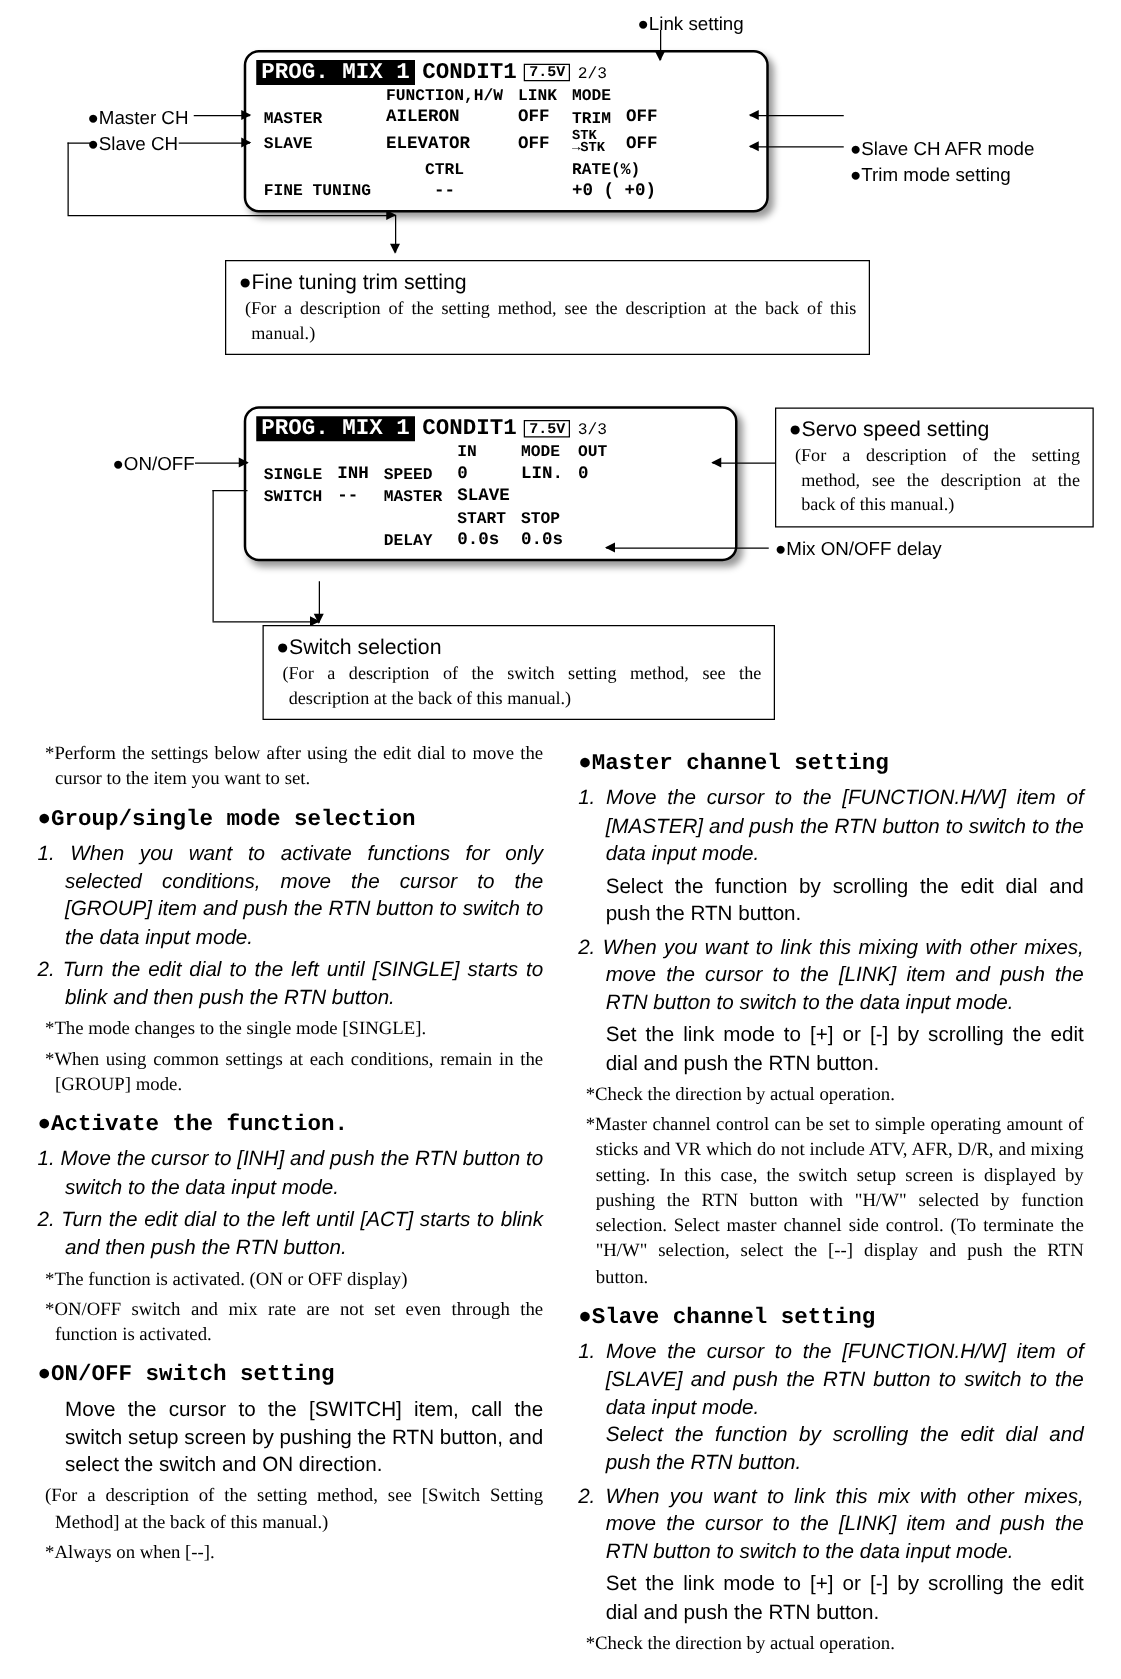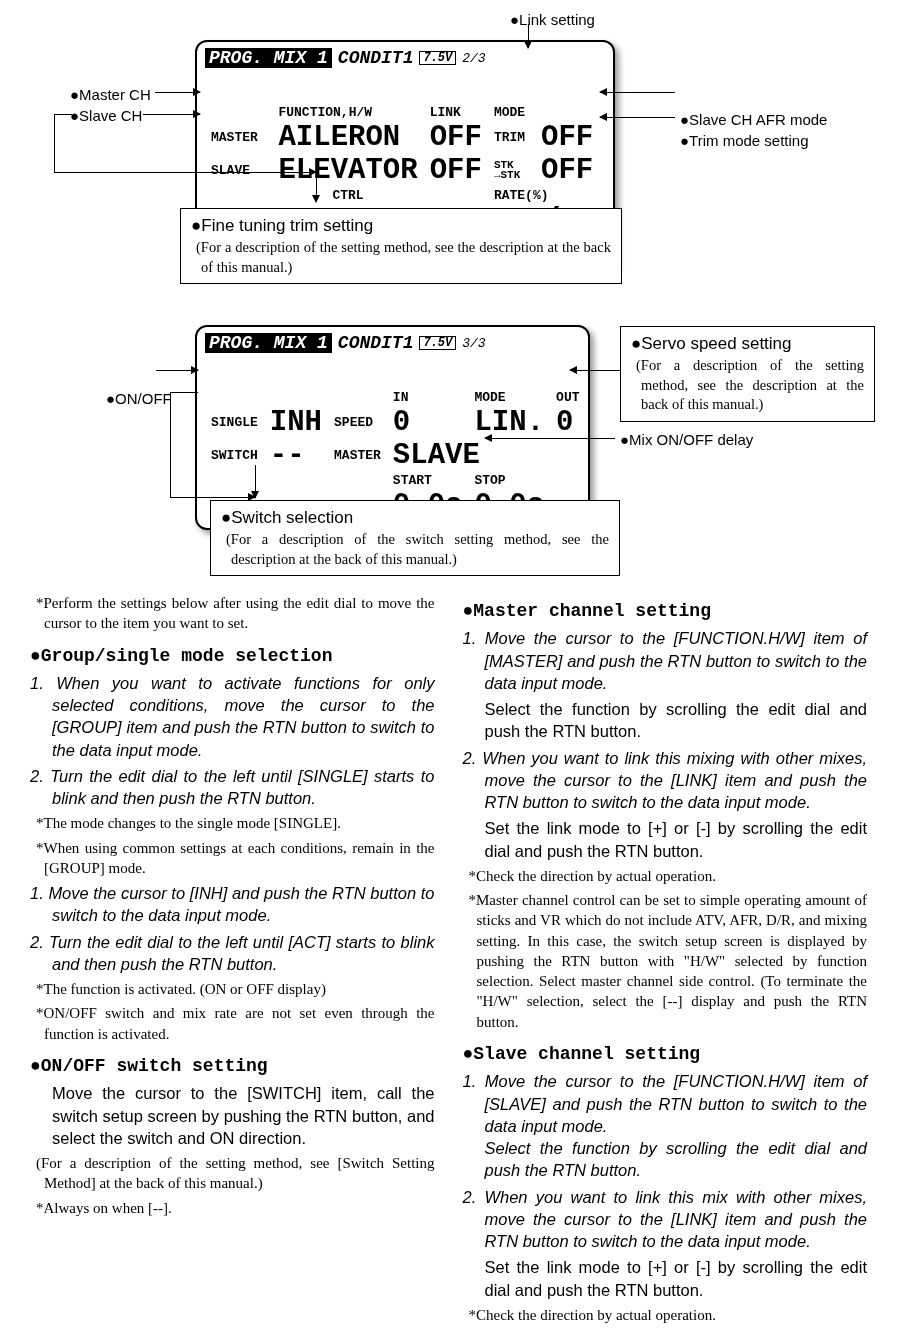--- a/index.html
+++ b/index.html
@@ -42,30 +42,30 @@
     border-radius: 12px;
     box-shadow: 4px 4px 6px rgba(0,0,0,0.4);
     background: #fff;
     font-family: "Courier New", monospace;
     font-weight: bold;
     padding: 6px 8px;
     font-size: 18px;
     line-height: 1.0;
   }
   .lcd .title-row {
-    display: flex; align-items: center; gap: 6px; font-size: 18px; font-style: italic;
+    display: flex; align-items: center; gap: 6px; font-size: 18px;
   }
   .lcd .title-row .inv {
     background: #000; color:#fff; padding: 1px 4px;
   }
   .lcd .battbox { border:1.5px solid #000; padding:0 3px; font-size:12px; }
-  .lcd table { border-collapse: collapse; font-size: 18px; font-family: "Courier New", monospace; font-weight:bold;margin-top:36px; }
+  .lcd table { border-collapse: collapse; font-size: 18px; font-family: "Courier New", monospace; font-weight:bold; }
   .lcd td { padding: 2px 6px; }
   .lcd .sm { font-size: 13px; }
-  .lcd .big { font-size: 29px; }
+  .lcd .big { font-size: 14px; }
   .line { position:absolute; background:#000; }
   .hline { height:1px; }
   .vline { width:1px; }
   .arrow-r::after { content:""; position:absolute; right:-1px; top:-4px; border-left:8px solid #000; border-top:4.5px solid transparent; border-bottom:4.5px solid transparent; }
   .arrow-l::after { content:""; position:absolute; left:-1px; top:-4px; border-right:8px solid #000; border-top:4.5px solid transparent; border-bottom:4.5px solid transparent; }
   .arrow-d::after { content:""; position:absolute; bottom:-1px; left:-4px; border-top:8px solid #000; border-left:4.5px solid transparent; border-right:4.5px solid transparent; }
 
   .body-cols { display:flex; gap: 28px; margin-top: 4px;}
   .col { flex: 1 1 0; }
   .note {
@@ -109,21 +109,21 @@
 </head>
 <body>
 
 <div class="diagram-area">
 
   <div class="label" style="left:480px; top:0px;">●Link setting</div>
   <div class="label" style="left:40px; top:75px;">●Master CH</div>
   <div class="label" style="left:40px; top:96px;">●Slave CH</div>
   <div class="label" style="left:650px; top:75px;margin-top:46px;">●Trim mode setting</div>
   <div class="label" style="left:650px; top:100px;">●Slave CH AFR mode</div>
-  <div class="label" style="left:76px; top:352px;margin-top:27px;">●ON/OFF</div>
+  <div class="label" style="left:60px; top:352px;">●ON/OFF</div>
   <div class="label" style="left:590px; top:420px;">●Mix ON/OFF delay</div>
 
   <div class="lcd" style="left:165px; top:30px; width:420px;">
     <div class="title-row">
       <span class="inv">PROG. MIX 1</span>
       <span>CONDIT1</span>
       <span class="battbox">7.5V</span>
       <span class="sm smalltxt">2/3</span>
     </div>
     <table>
@@ -168,21 +168,21 @@
   <div class="line hline arrow-r" style="left:125px; top:82px; width:45px;"></div>
   <div class="line hline arrow-r" style="left:113px; top:104px; width:57px;"></div>
   <div class="line hline arrow-l" style="left:570px; top:82px; width:75px;"></div>
   <div class="line hline arrow-l" style="left:570px; top:107px; width:75px;"></div>
 
   <div class="line vline" style="left:24px; top:104px; height:58px;"></div>
   <div class="line hline" style="left:24px; top:104px; width:18px;"></div>
   <div class="line hline arrow-r" style="left:24px; top:162px; width:262px;"></div>
   <div class="line vline arrow-d" style="left:286px; top:162px; height:30px;"></div>
 
-  <div class="callout-box" style="left:150px; top:198px; width:442px;">
+  <div class="callout-box" style="left:150px; top:198px; width:516px;">
     <div class="cb-title">●Fine tuning trim setting</div>
     <div class="cb-note">(For a description of the setting method, see the description at the back of this manual.)</div>
   </div>
 
   <div class="lcd" style="left:165px; top:315px; width:395px;">
     <div class="title-row">
       <span class="inv">PROG. MIX 1</span>
       <span>CONDIT1</span>
       <span class="battbox">7.5V</span>
       <span class="sm smalltxt">3/3</span>
@@ -253,20 +253,21 @@
 </div>
 
 <div class="body-cols">
   <div class="col">
     <div class="note">*Perform the settings below after using the edit dial to move the cursor to the item you want to set.</div>
     <div class="hd">●Group/single mode selection</div>
     <div class="step">1. When you want to activate functions for only selected conditions, move the cursor to the [GROUP] item and push the RTN button to switch to the data input mode.</div>
     <div class="step">2. Turn the edit dial to the left until [SINGLE] starts to blink and then push the RTN button.</div>
     <div class="note">*The mode changes to the single mode [SINGLE].</div>
     <div class="note">*When using common settings at each conditions, remain in the [GROUP] mode.</div>
+    <div class="hd">●Activate the function.</div>
     <div class="step">1. Move the cursor to [INH] and push the RTN button to switch to the data input mode.</div>
     <div class="step">2. Turn the edit dial to the left until [ACT] starts to blink and then push the RTN button.</div>
     <div class="note">*The function is activated. (ON or OFF display)</div>
     <div class="note">*ON/OFF switch and mix rate are not set even through the function is activated.</div>
     <div class="hd">●ON/OFF switch setting</div>
     <div class="para">Move the cursor to the [SWITCH] item, call the switch setup screen by pushing the RTN button, and select the switch and ON direction.</div>
     <div class="note">(For a description of the setting method, see [Switch Setting Method] at the back of this manual.)</div>
     <div class="note">*Always on when [--].</div>
   </div>
   <div class="col">

